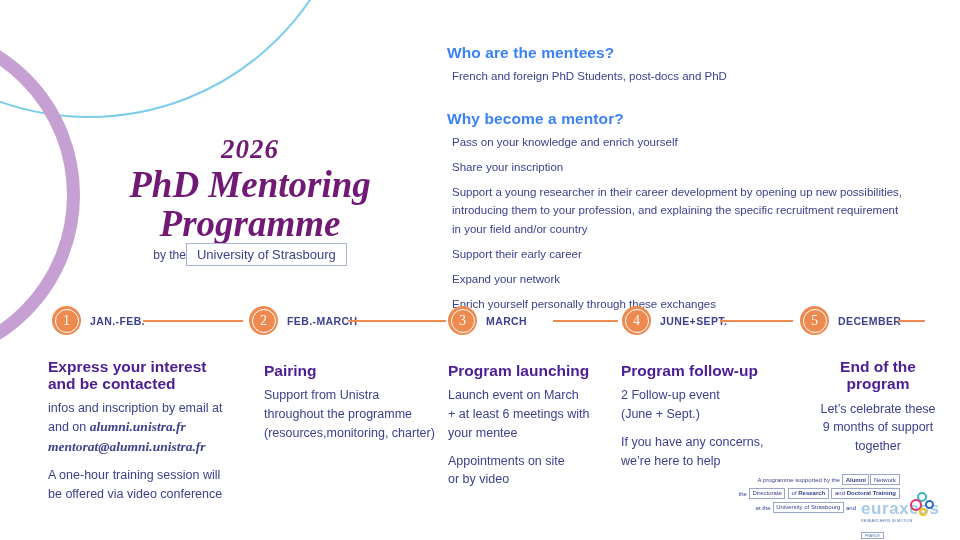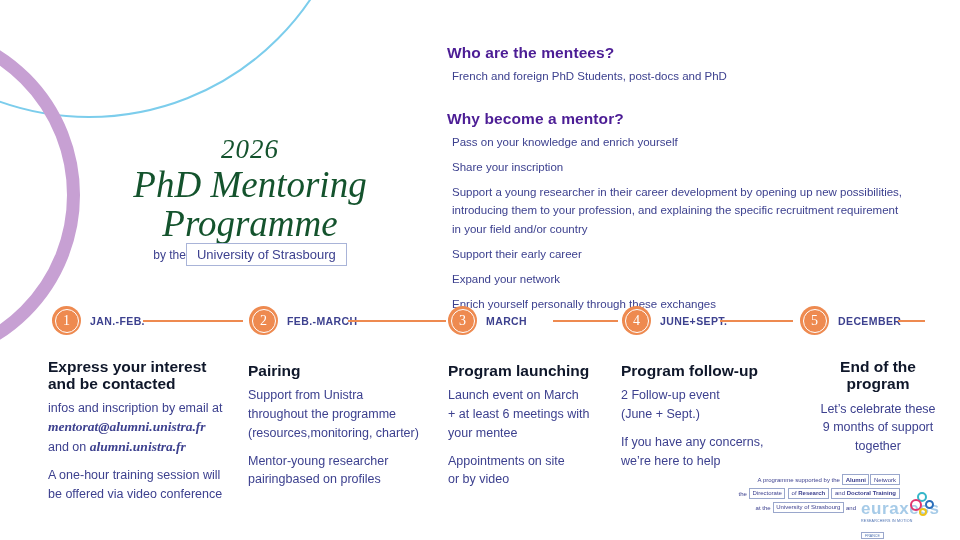--- a/index.html
+++ b/index.html
@@ -13,49 +13,49 @@
     position:absolute; left:-179px; top:-418px; width:536px; height:536px;
     border:2px solid #7ccdec; border-radius:50%;
   }
   .deco-purple {
     position:absolute; left:-262px; top:24px; width:342px; height:342px;
     border:13px solid #c7a0d3; border-radius:50%;
   }
   
   .title {
     position:absolute; left:105px; top:136px; width:290px; text-align:center;
-    color:#14532d; font-family:"Liberation Serif",serif; font-style:italic; font-weight:normal;
+    color:#701a75; font-family:"Liberation Serif",serif; font-style:italic; font-weight:bold;
   }
   .title .year { font-size:27px; letter-spacing:1px; line-height:1; }
   .title .t1 { font-size:37px; line-height:1.05; margin-top:3px; }
   .title .t2 { font-size:37px; line-height:1.0; }
   .byline {
     position:absolute; left:105px; top:243px; width:290px;
     display:flex; align-items:center; justify-content:center; 
     color:#3d418f; font-size:12px;
   }
   .org-box { border:1px solid #a9b4d8; padding:3px 10px; font-size:13px; color:#3d418f; }
   
   .info { position:absolute; left:447px; top:44px; width:505px; color:#3d418f; }
-  .info h2 { font-size:15.5px; font-weight:bold; color:#4c1d95; margin:0 0 5px; letter-spacing:0.1px; }
+  .info h2 { font-size:15.5px; font-weight:bold; color:#3b82f6; margin:0 0 5px; letter-spacing:0.1px; }
   .info .why { margin-top:24px; }
   .info p { font-size:11.5px; line-height:1.64; margin:0 5px 6px; white-space:pre-line; }
   
   .step { position:absolute; top:306px; display:flex; align-items:center; gap:9px; }
   .step-circle {
     width:29px; height:29px; border-radius:50%; background:#ee8a50; position:relative;
     display:flex; align-items:center; justify-content:center; flex:0 0 auto;
   }
   .step-circle::after { content:""; position:absolute; inset:2.5px; border:1.3px solid #fff; border-radius:50%; }
   .step-num { color:#fff; font-family:"Liberation Serif",serif; font-size:14px; line-height:1; }
   .step-label { font-size:10.5px; font-weight:bold; color:#3d418f; letter-spacing:0.4px; white-space:nowrap; }
   .tl-line { position:absolute; top:320px; height:2px; background:#ee8a50; }
   
   .col { position:absolute; color:#3d418f; }
-  .col h3 { font-size:15.5px; font-weight:bold; color:#0f172a; margin:0 0 7px; line-height:1.12; white-space:pre-line; }
+  .col h3 { font-size:15.5px; font-weight:bold; color:#4c1d95; margin:0 0 7px; line-height:1.12; white-space:pre-line; }
   .col p { font-size:12.5px; line-height:1.5; margin:0 0 9px; white-space:pre-line; }
   .contact-line { font-size:12.5px; line-height:1.42; }
   .serif-link {
     font-family:"Liberation Serif",serif; font-style:italic; font-weight:bold;
     font-size:13.5px; color:#3d418f; text-decoration:none;
   }
   
   .footer { position:absolute; left:700px; top:474px; width:200px; text-align:right; font-size:6px; color:#3d418f; }
   .fline { margin-bottom:2.5px; line-height:1.4; }
   .fline3 { padding-right:44px; }
@@ -142,37 +142,35 @@
     </div>
     <span class="step-label">DECEMBER</span>
   </div>
   <div class="tl-line" style="left:898px;width:27px;"></div>
 
   <div class="col" style="left:48px;top:358px;width:198px;">
     <h3>Express your interest
 and be contacted</h3>
     <div class="contact-line">infos and inscription by email at</div>
     <div class="contact-line">
-      <span class="serif-link">mentorat@alumni.unistra.fr</span>
-    </div>
-    <div class="contact-line">
       <span>and on</span>
       <span class="serif-link">alumni.unistra.fr</span>
     </div>
+    <div class="contact-line">
+      <span class="serif-link">mentorat@alumni.unistra.fr</span>
+    </div>
     <p style="margin-top:9px;">A one-hour training session will
 be offered via video conference</p>
   </div>
 
-  <div class="col" style="left:248px;top:362px;width:200px;">
+  <div class="col" style="left:264px;top:362px;width:200px;">
     <h3>Pairing</h3>
     <p>Support from Unistra
 throughout the programme
 (resources,monitoring, charter)</p>
-    <p>Mentor-young researcher
-pairingbased on profiles</p>
   </div>
 
   <div class="col" style="left:448px;top:362px;width:178px;">
     <h3>Program launching</h3>
     <p>Launch event on March
 + at least 6 meetings with
 your mentee</p>
     <p>Appointments on site
 or by video</p>
   </div>

